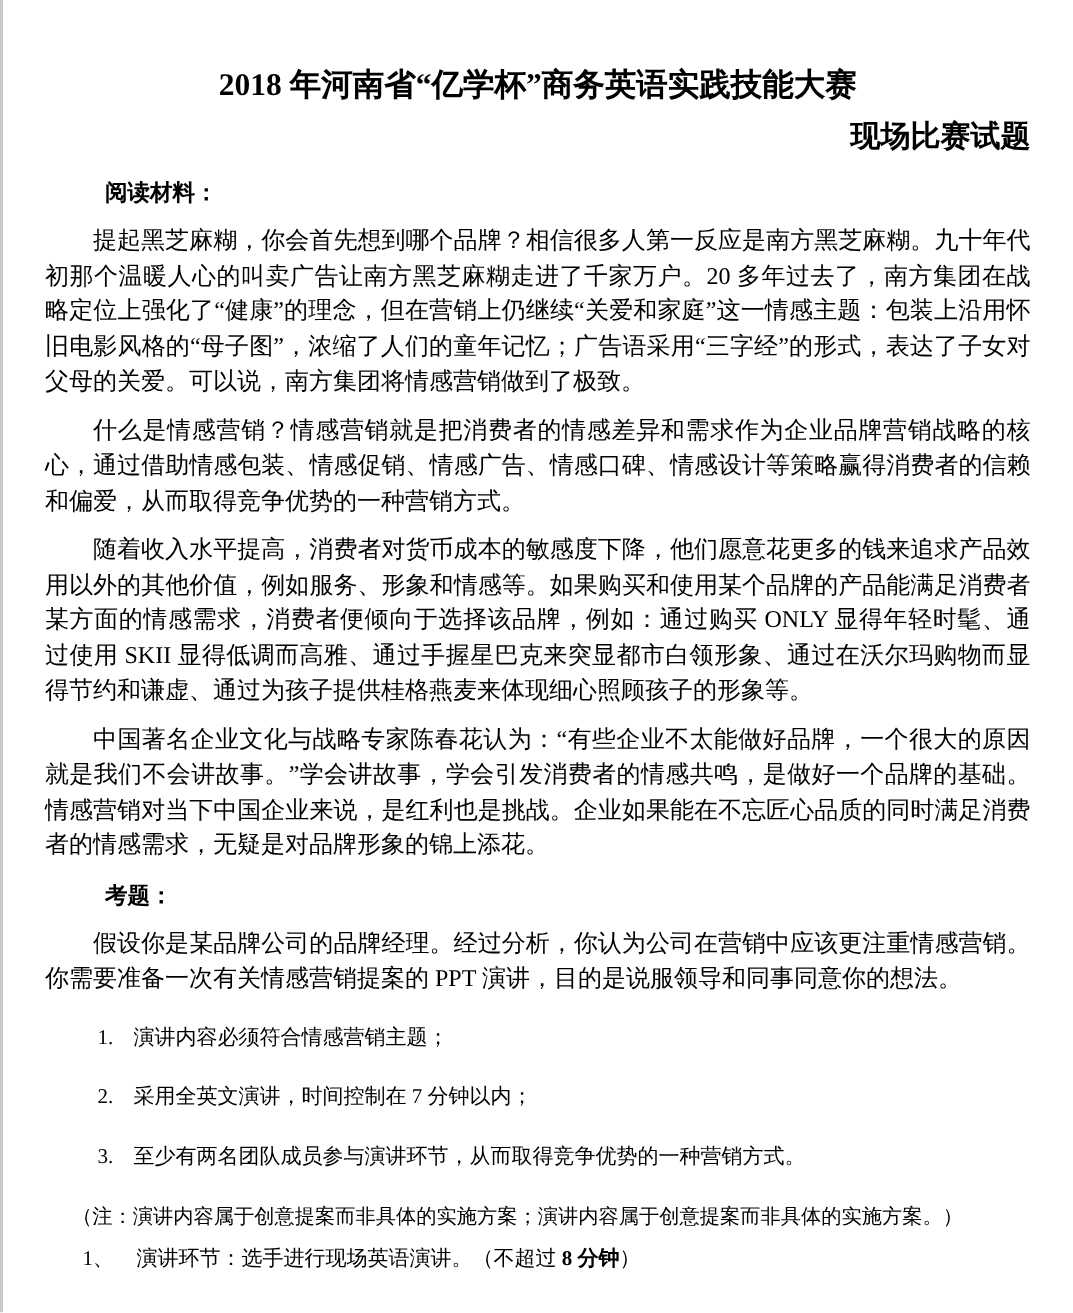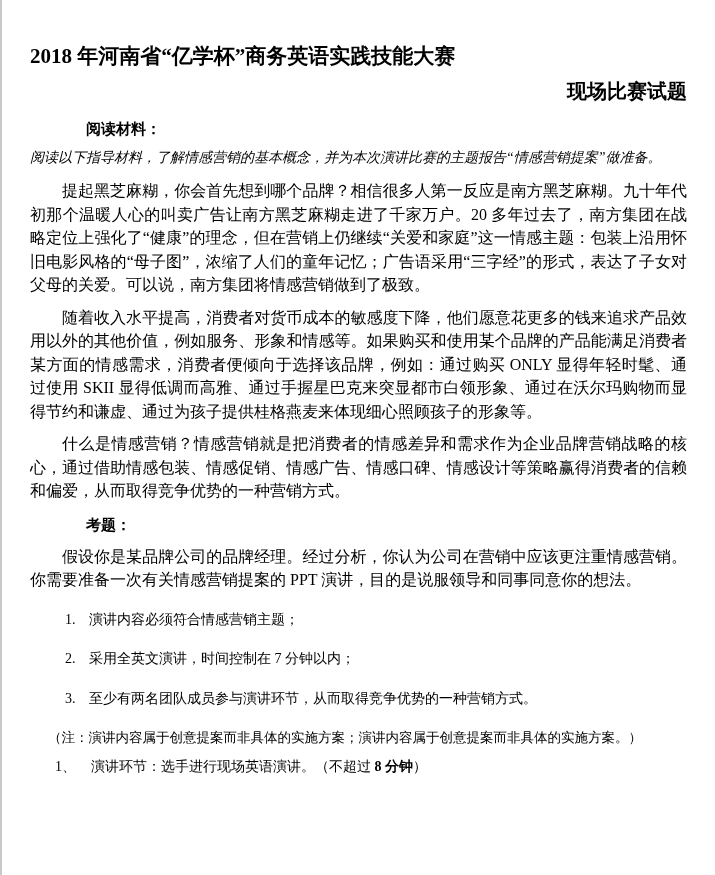--- a/index.html
+++ b/index.html
@@ -19,38 +19,38 @@
   }
   .page-edge {
     position: absolute;
     left: 0;
     top: 0;
     bottom: 0;
     width: 2px;
     background: #c9c9cd;
   }
   .doc-title {
-    text-align: left;
+    text-align: center;
     font-weight: bold;
     font-size: 21px;
     line-height: 33px;
     margin: 0;
   }
   .doc-subtitle {
     text-align: right;
     font-weight: bold;
     font-size: 20px;
     line-height: 32px;
     margin: 2px 0 0 0;
   }
   .sec-heading {
     font-weight: bold;
     font-size: 15px;
     line-height: 22px;
-    margin: 11px 0 3px 16px;
+    margin: 11px 0 3px 0;
     padding-left: 40px;
   }
   .intro {
     font-style: italic;
     font-size: 14px;
     line-height: 24px;
     margin: 6px 0;
     text-align: justify;
   }
   p.body-para {
@@ -103,25 +103,25 @@
 </head>
 <body>
 
 <div class="page">
   <div class="page-edge"></div>
 
   <h1 class="doc-title">2018 年河南省“亿学杯”商务英语实践技能大赛</h1>
   <h2 class="doc-subtitle">现场比赛试题</h2>
 
   <div class="sec-heading">阅读材料：</div>
-  <div class="intro">阅读以下指导材料，了解情感营销的基本概念，并为本次演讲比赛的主题报告“情感营销提案”做准备。</div>
 
   <p class="body-para">提起黑芝麻糊，你会首先想到哪个品牌？相信很多人第一反应是南方黑芝麻糊。九十年代初那个温暖人心的叫卖广告让南方黑芝麻糊走进了千家万户。20 多年过去了，南方集团在战略定位上强化了“健康”的理念，但在营销上仍继续“关爱和家庭”这一情感主题：包装上沿用怀旧电影风格的“母子图”，浓缩了人们的童年记忆；广告语采用“三字经”的形式，表达了子女对父母的关爱。可以说，南方集团将情感营销做到了极致。</p>
+  <p class="body-para">什么是情感营销？情感营销就是把消费者的情感差异和需求作为企业品牌营销战略的核心，通过借助情感包装、情感促销、情感广告、情感口碑、情感设计等策略赢得消费者的信赖和偏爱，从而取得竞争优势的一种营销方式。</p>
   <p class="body-para">随着收入水平提高，消费者对货币成本的敏感度下降，他们愿意花更多的钱来追求产品效用以外的其他价值，例如服务、形象和情感等。如果购买和使用某个品牌的产品能满足消费者某方面的情感需求，消费者便倾向于选择该品牌，例如：通过购买 ONLY 显得年轻时髦、通过使用 SKII 显得低调而高雅、通过手握星巴克来突显都市白领形象、通过在沃尔玛购物而显得节约和谦虚、通过为孩子提供桂格燕麦来体现细心照顾孩子的形象等。</p>
-  <p class="body-para">什么是情感营销？情感营销就是把消费者的情感差异和需求作为企业品牌营销战略的核心，通过借助情感包装、情感促销、情感广告、情感口碑、情感设计等策略赢得消费者的信赖和偏爱，从而取得竞争优势的一种营销方式。</p>
+  <p class="body-para">中国著名企业文化与战略专家陈春花认为：“有些企业不太能做好品牌，一个很大的原因就是我们不会讲故事。”学会讲故事，学会引发消费者的情感共鸣，是做好一个品牌的基础。情感营销对当下中国企业来说，是红利也是挑战。企业如果能在不忘匠心品质的同时满足消费者的情感需求，无疑是对品牌形象的锦上添花。</p>
 
   <div class="sec-heading">考题：</div>
   <p class="body-para">假设你是某品牌公司的品牌经理。经过分析，你认为公司在营销中应该更注重情感营销。你需要准备一次有关情感营销提案的 PPT 演讲，目的是说服领导和同事同意你的想法。</p>
 
 
   <div class="num-item">
     <span class="num">1.</span><span>演讲内容必须符合情感营销主题；</span>
   </div>
   <div class="num-item">
     <span class="num">2.</span><span>采用全英文演讲，时间控制在 7 分钟以内；</span>

